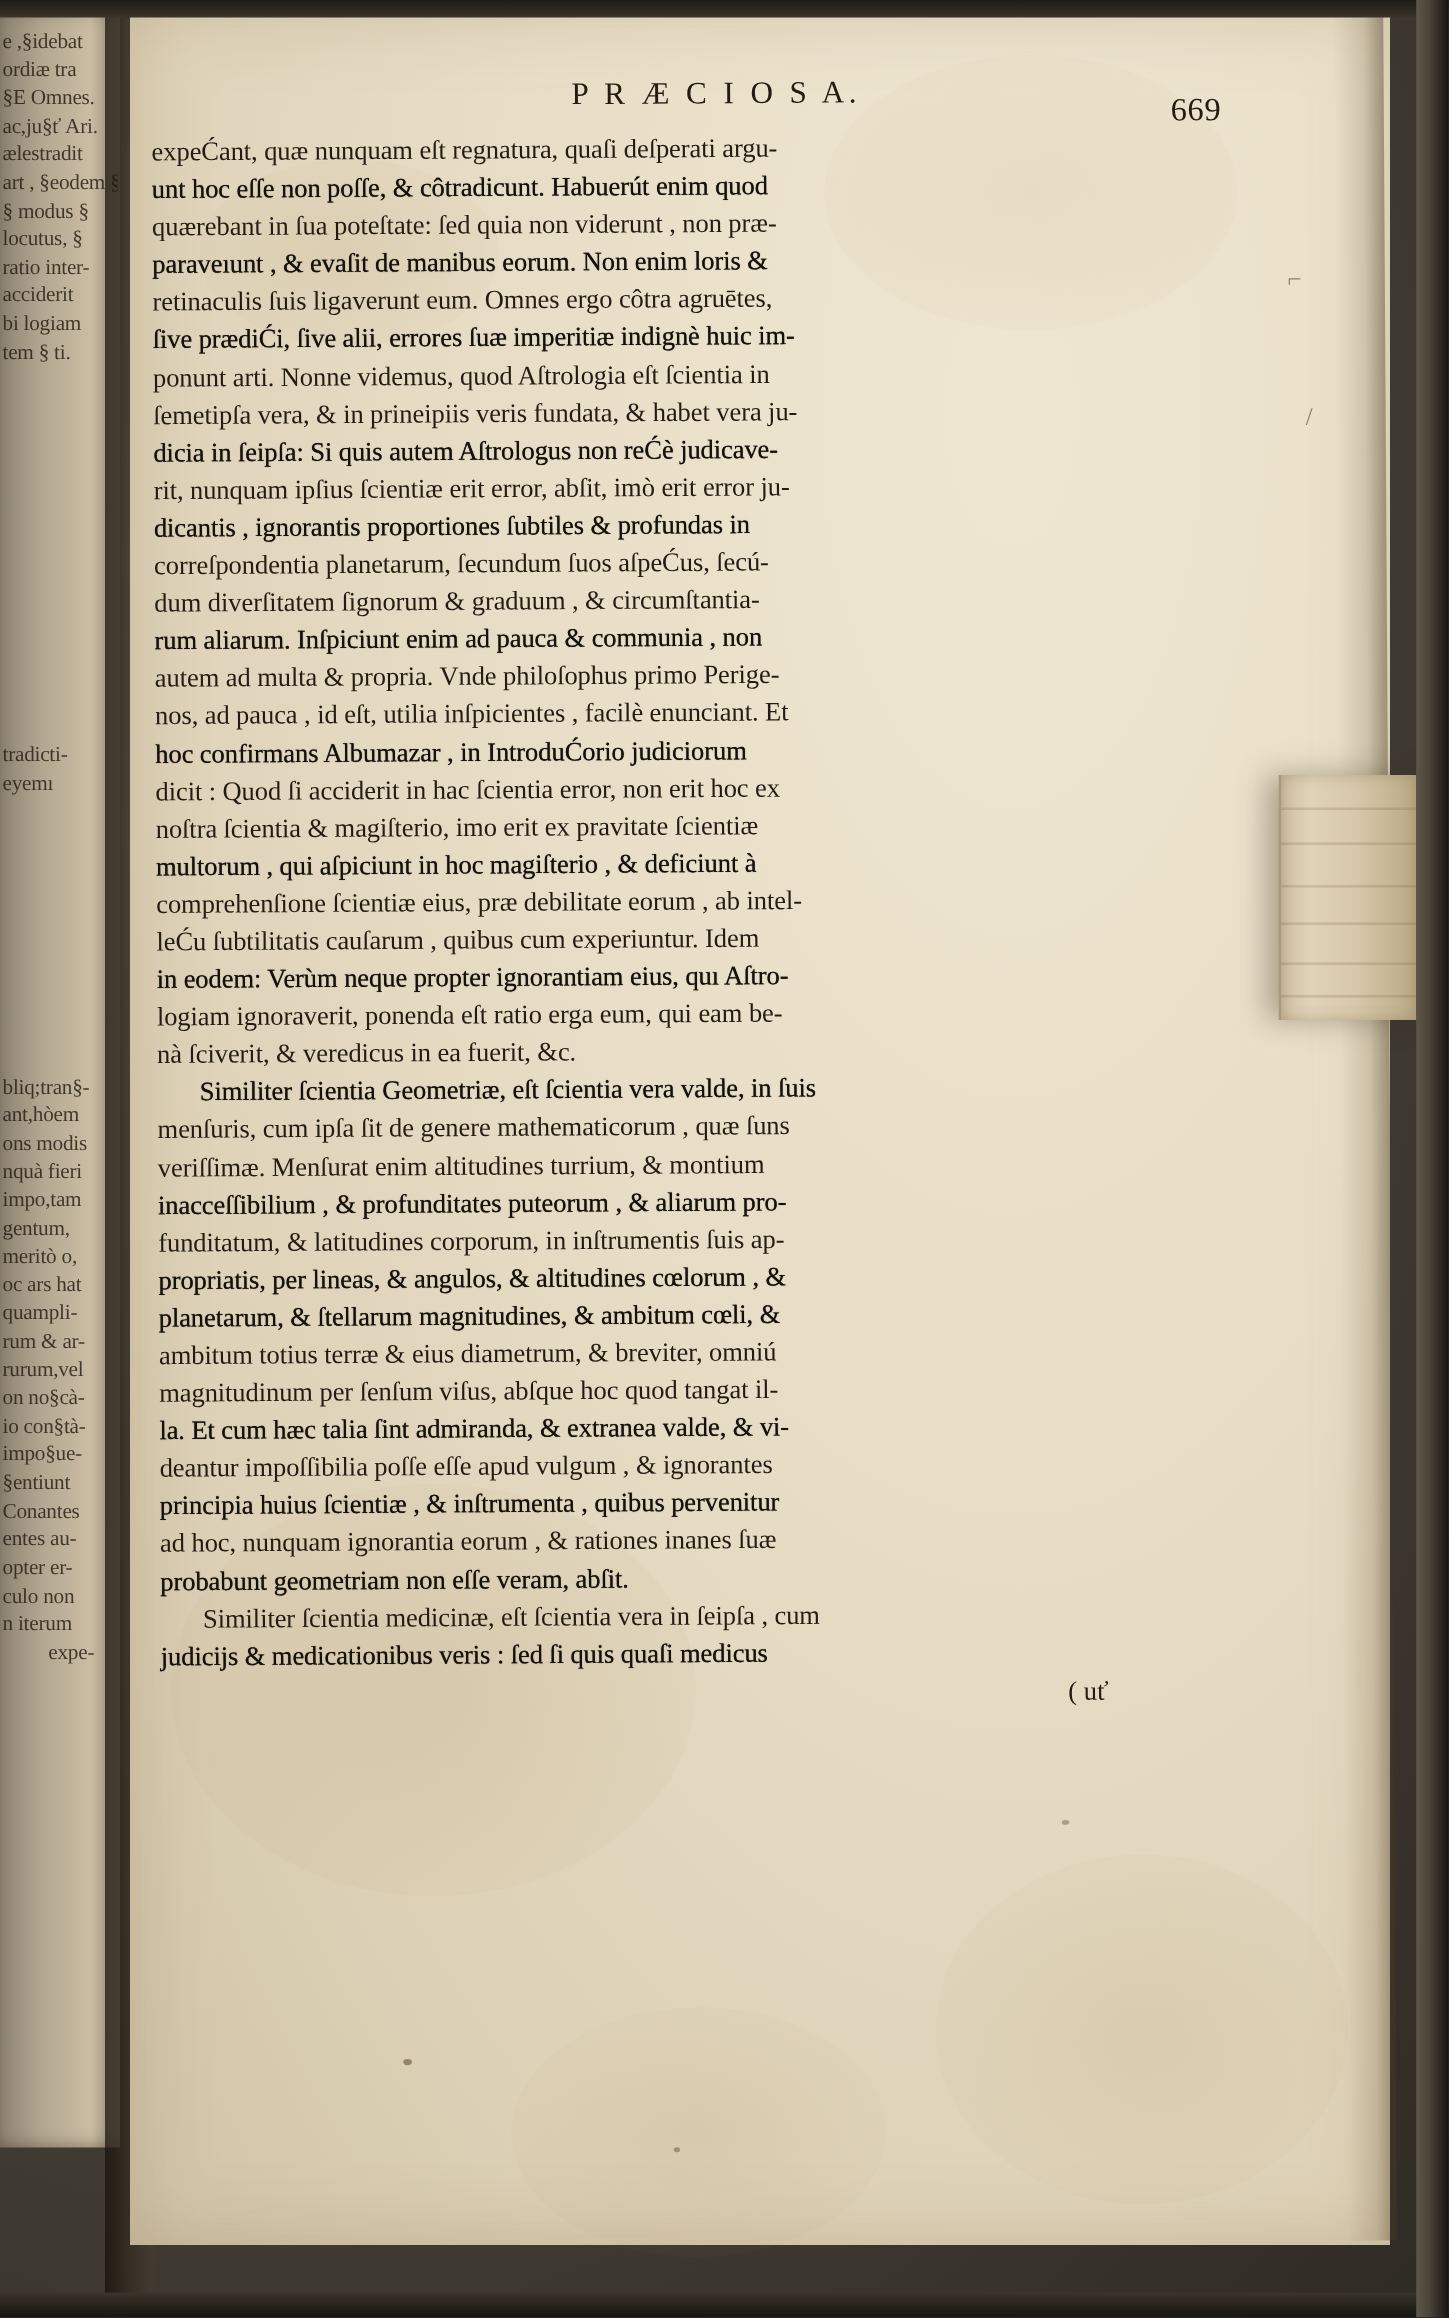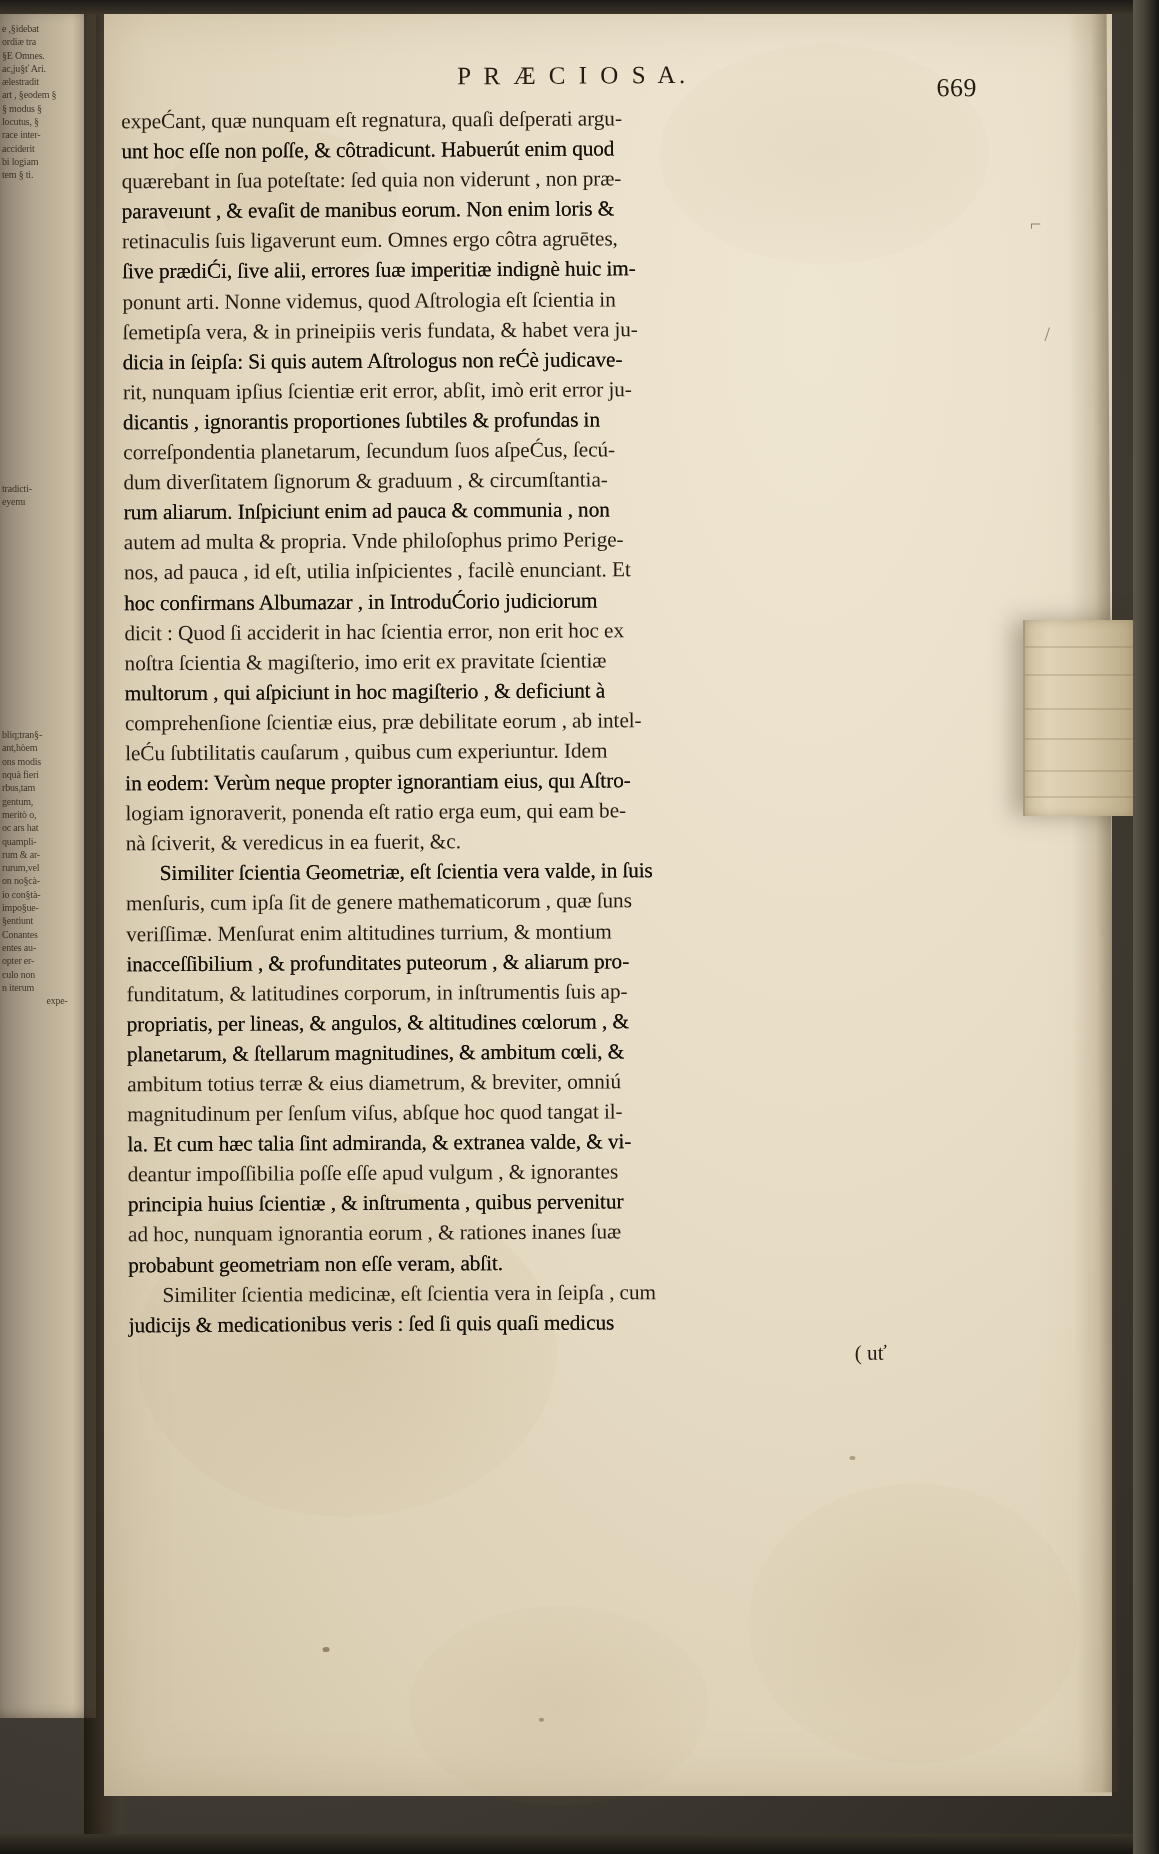--- a/index.html
+++ b/index.html
@@ -46,21 +46,21 @@
     background: linear-gradient(to right, #8d8372 0%, #b3a791 35%, #cbbda3 75%, #9c9180 100%);
     box-shadow: inset -6px 0 14px rgba(60,50,35,0.55);
     overflow: hidden;
   }
   #left-marginalia {
     position: absolute;
     left: 2px;
     top: 0;
     width: 92px;
     font-family: "Liberation Serif", serif;
-    font-size: 10px;
+    font-size: 17px;
     line-height: 1.33;
     color: #241c12;
     opacity: 0.82;
     letter-spacing: -0.2px;
   }
   #left-marginalia div {
     white-space: nowrap;
     overflow: hidden;
   }
   .mg-gap { height: 26px; }
@@ -199,35 +199,35 @@
     <div id="left-marginalia" style="top:0px;">
       <div class="mg-gap" style="height:14px;"></div>
       <div>e ,§idebat</div>
       <div>ordiæ tra</div>
       <div>§E  Omnes.</div>
       <div>ac,ju§ť Ari.</div>
       <div>ælestradit</div>
       <div>art , §eodem §</div>
       <div>§ modus §</div>
       <div>locutus, §</div>
-      <div>race inter-</div>
+      <div>ratio inter-</div>
       <div>acciderit</div>
       <div>bi logiam</div>
       <div>tem § ti.</div>
 
       <div class="mg-gap" style="height:300px;"></div>
       <div>tradicti-</div>
       <div>eyemı</div>
 
       <div class="mg-gap" style="height:220px;"></div>
       <div>bliq;tran§-</div>
       <div>ant,hòem</div>
       <div>ons modis</div>
       <div>nquà fieri</div>
-      <div>rbus,tam</div>
+      <div>impo,tam</div>
       <div>gentum,</div>
       <div>meritò o,</div>
       <div>oc ars hat</div>
       <div>quampli-</div>
       <div>rum &amp; ar-</div>
       <div>rurum,vel</div>
       <div>on no§cà-</div>
       <div>io con§tà-</div>
       <div>impo§ue-</div>
       <div>§entiunt</div>

